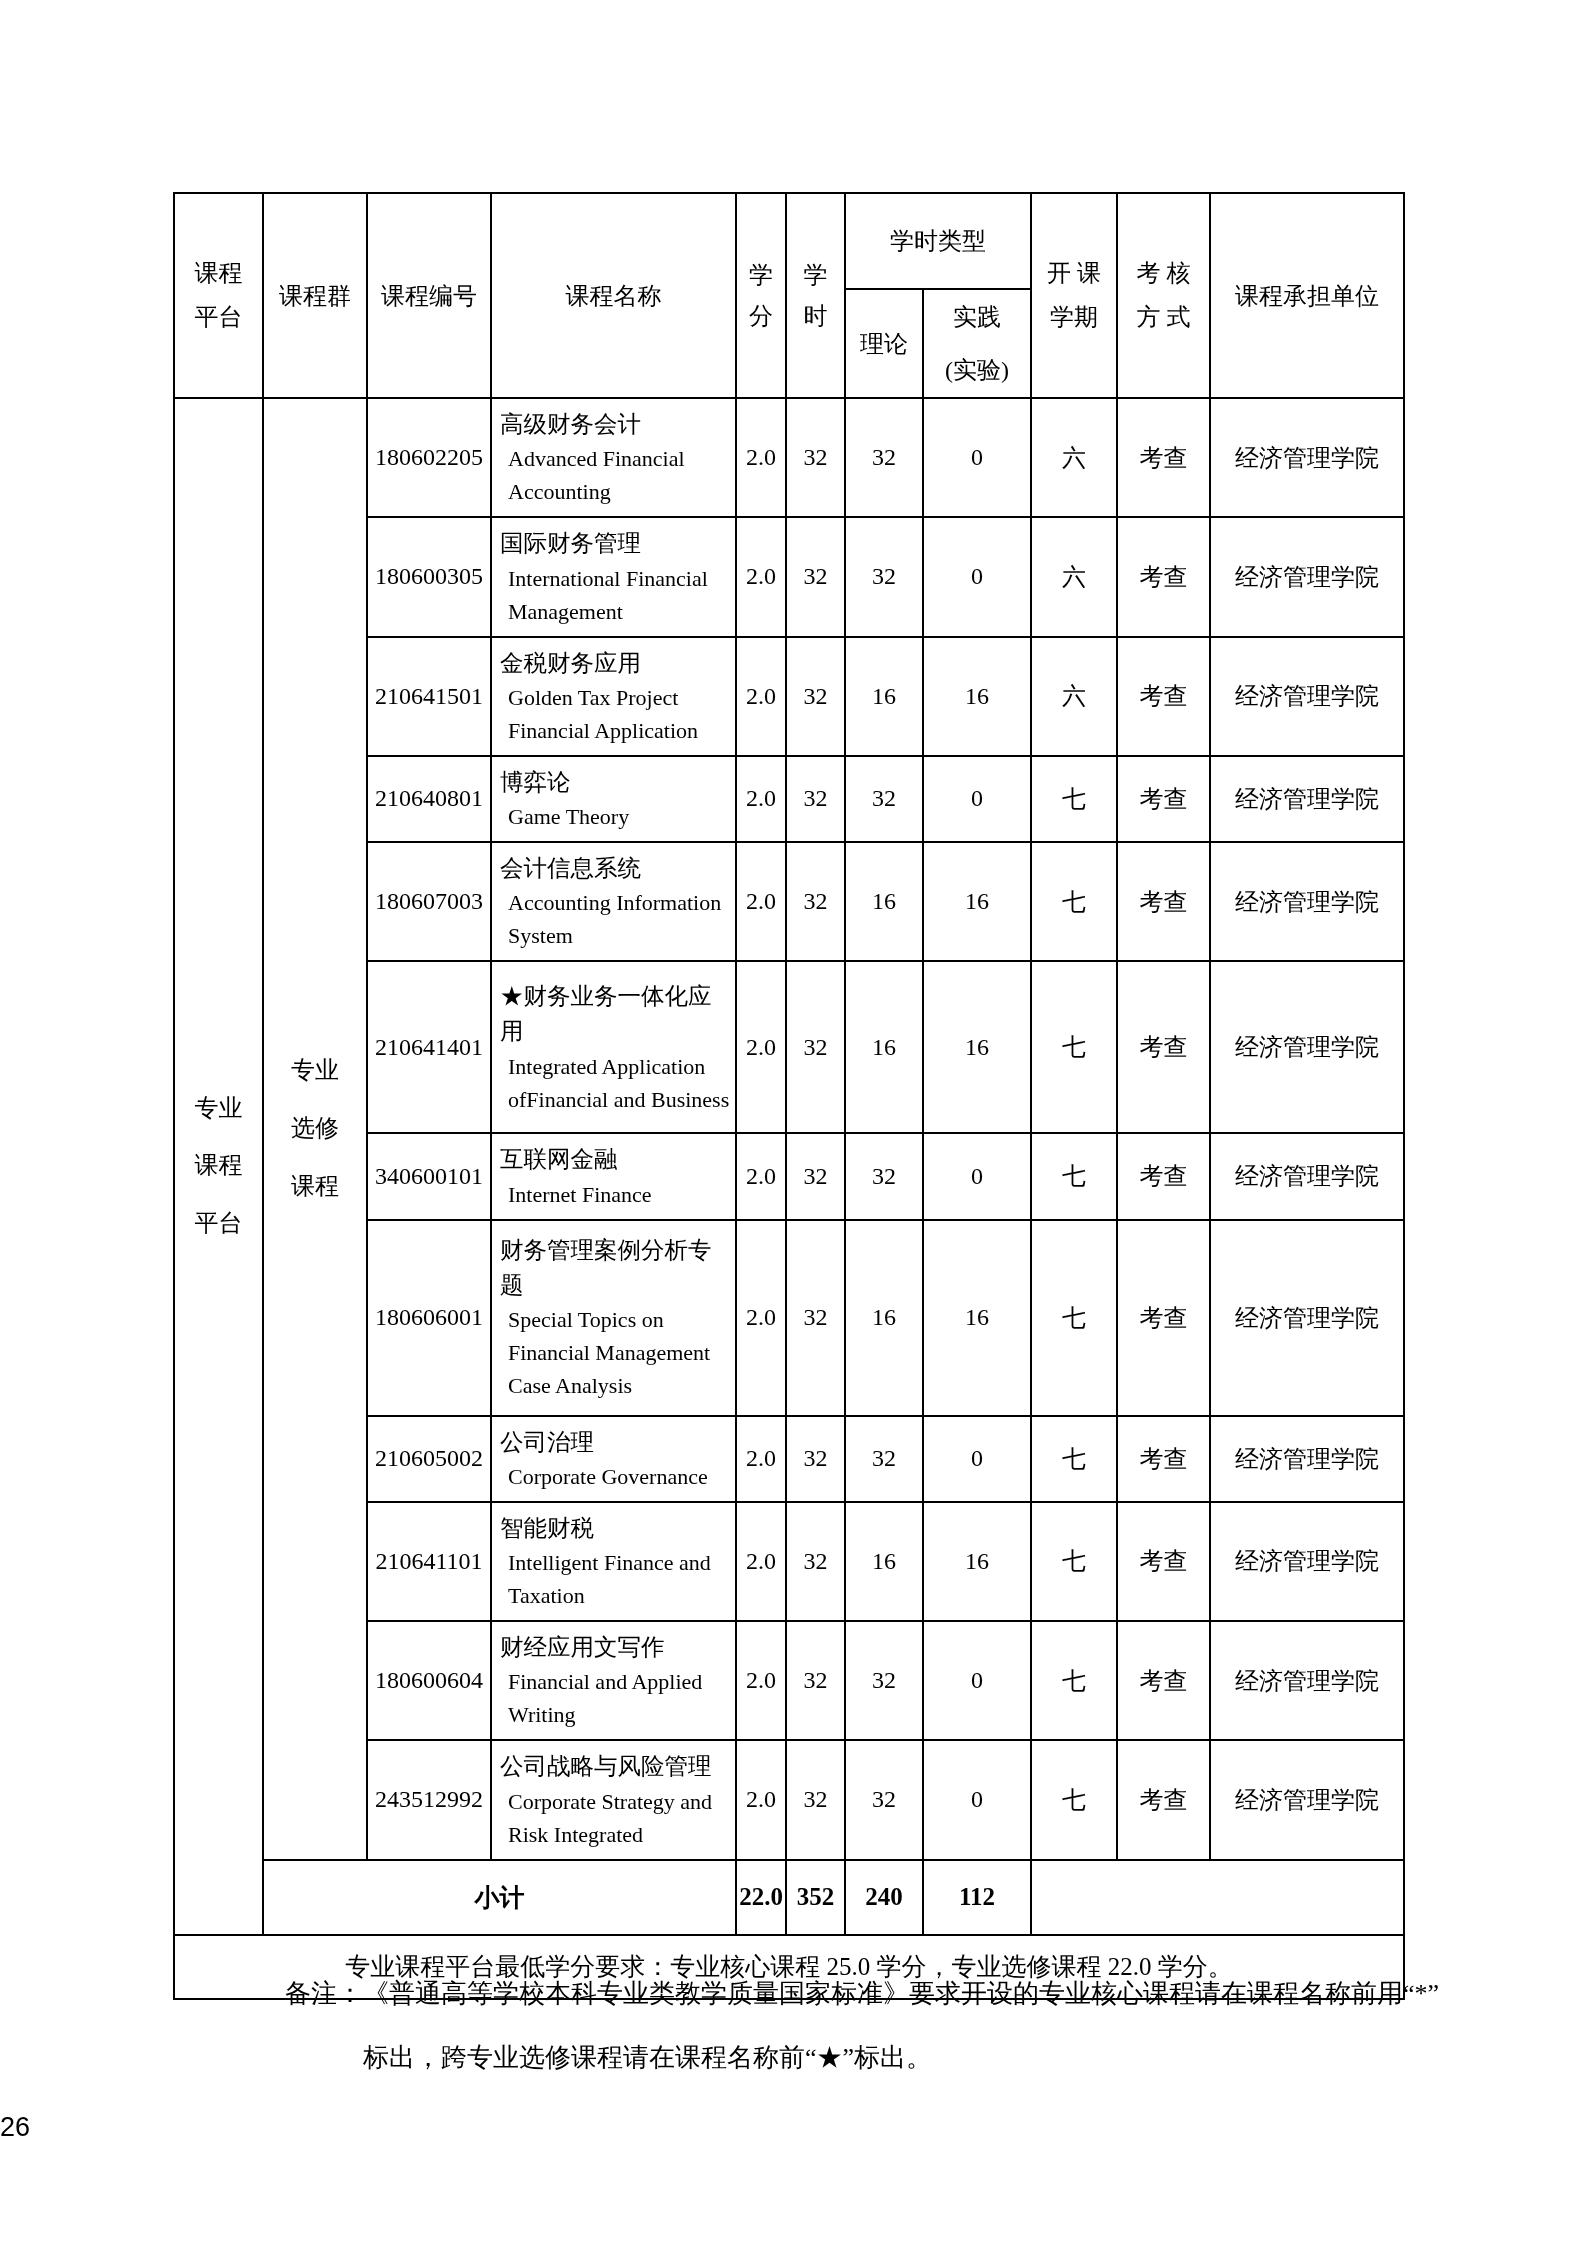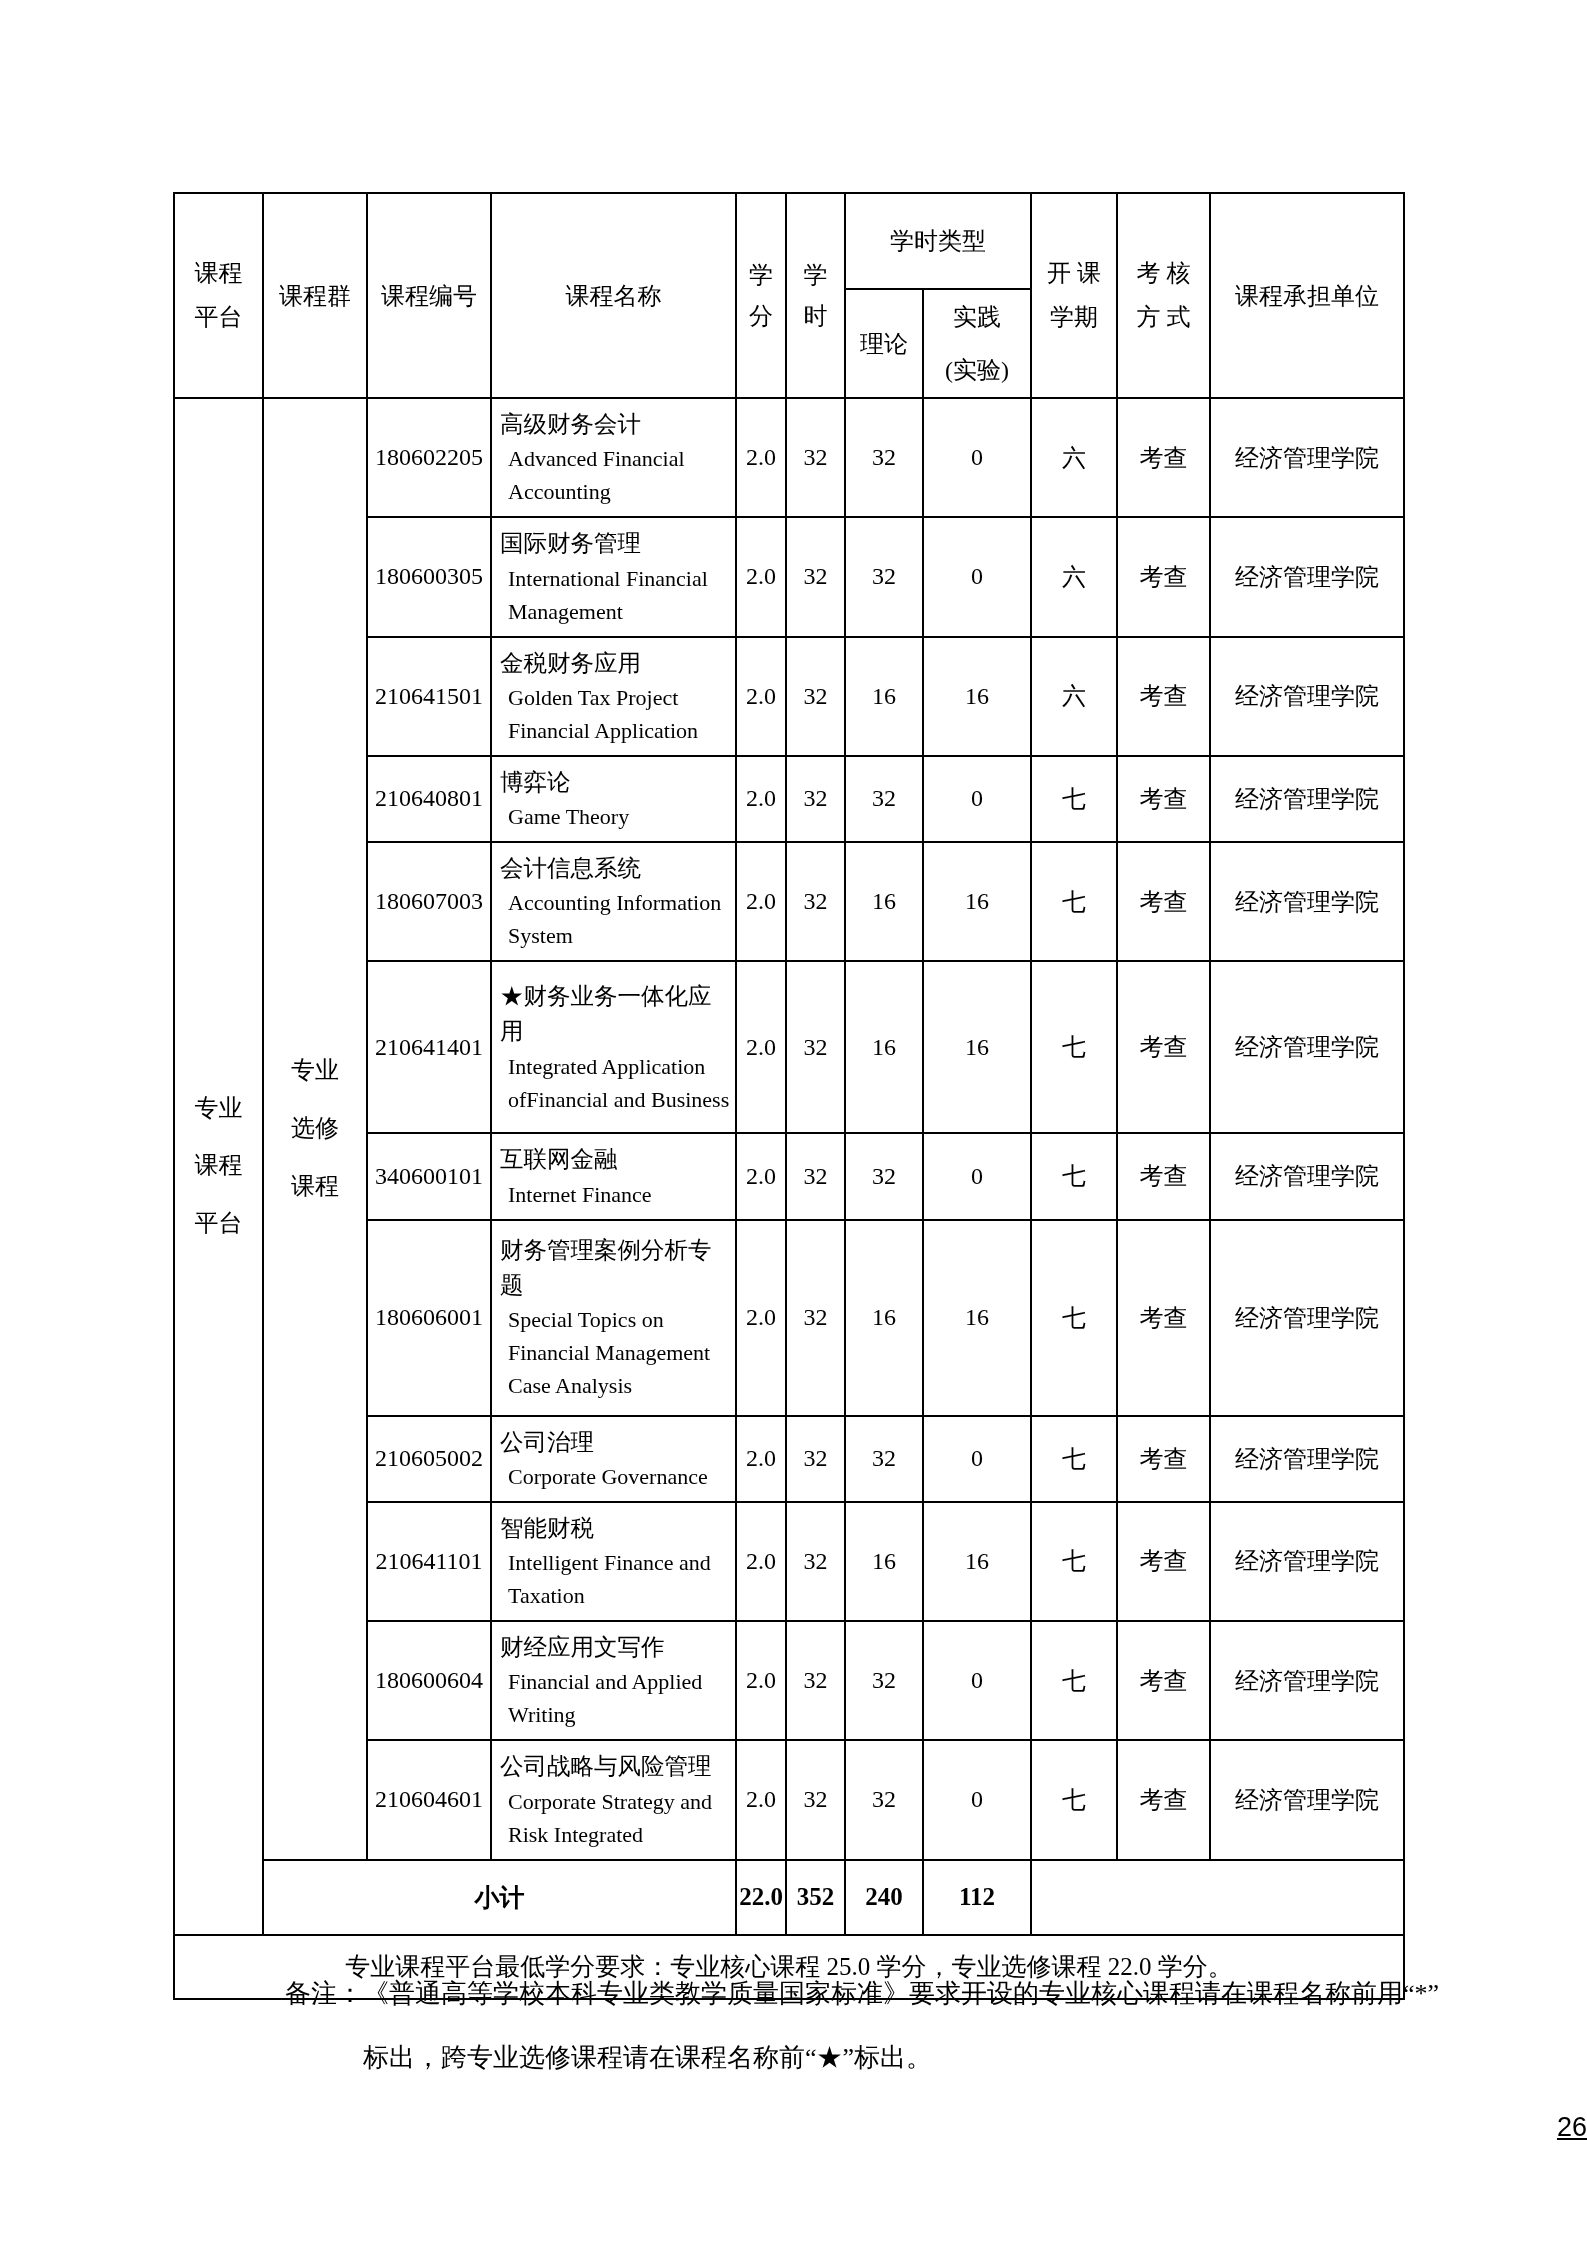--- a/index.html
+++ b/index.html
@@ -56,24 +56,23 @@
     display: flex;
     font-size: 26px;
     line-height: 2.45;
   }
   .note .note-label { flex: 0 0 auto; white-space: nowrap; }
   .note .note-text { white-space: pre-line; }
   .page-number {
     position: absolute;
     left: 0; right: 0;
     top: 2112px;
-    text-align: right;
+    text-align: left;
     font-family: "Liberation Sans", "DejaVu Sans", sans-serif;
     font-size: 27px;
-    text-decoration: underline;
   }
 </style>
 </head>
 <body>
 
 <table class="curriculum">
   <colgroup>
     <col style="width:89px">
       <col style="width:104px">
       <col style="width:124px">
@@ -265,21 +264,21 @@
         </td>
         <td>2.0</td>
         <td>32</td>
         <td>32</td>
         <td>0</td>
         <td>七</td>
         <td>考查</td>
         <td>经济管理学院</td>
       </tr>
       <tr style="height: 111px;">
-        <td>210604601</td>
+        <td>243512992</td>
         <td class="namecell">
           <div class="zh">公司战略与风险管理</div>
           <div class="en">Corporate Strategy and Risk Integrated</div>
         </td>
         <td>2.0</td>
         <td>32</td>
         <td>32</td>
         <td>0</td>
         <td>七</td>
         <td>考查</td>

